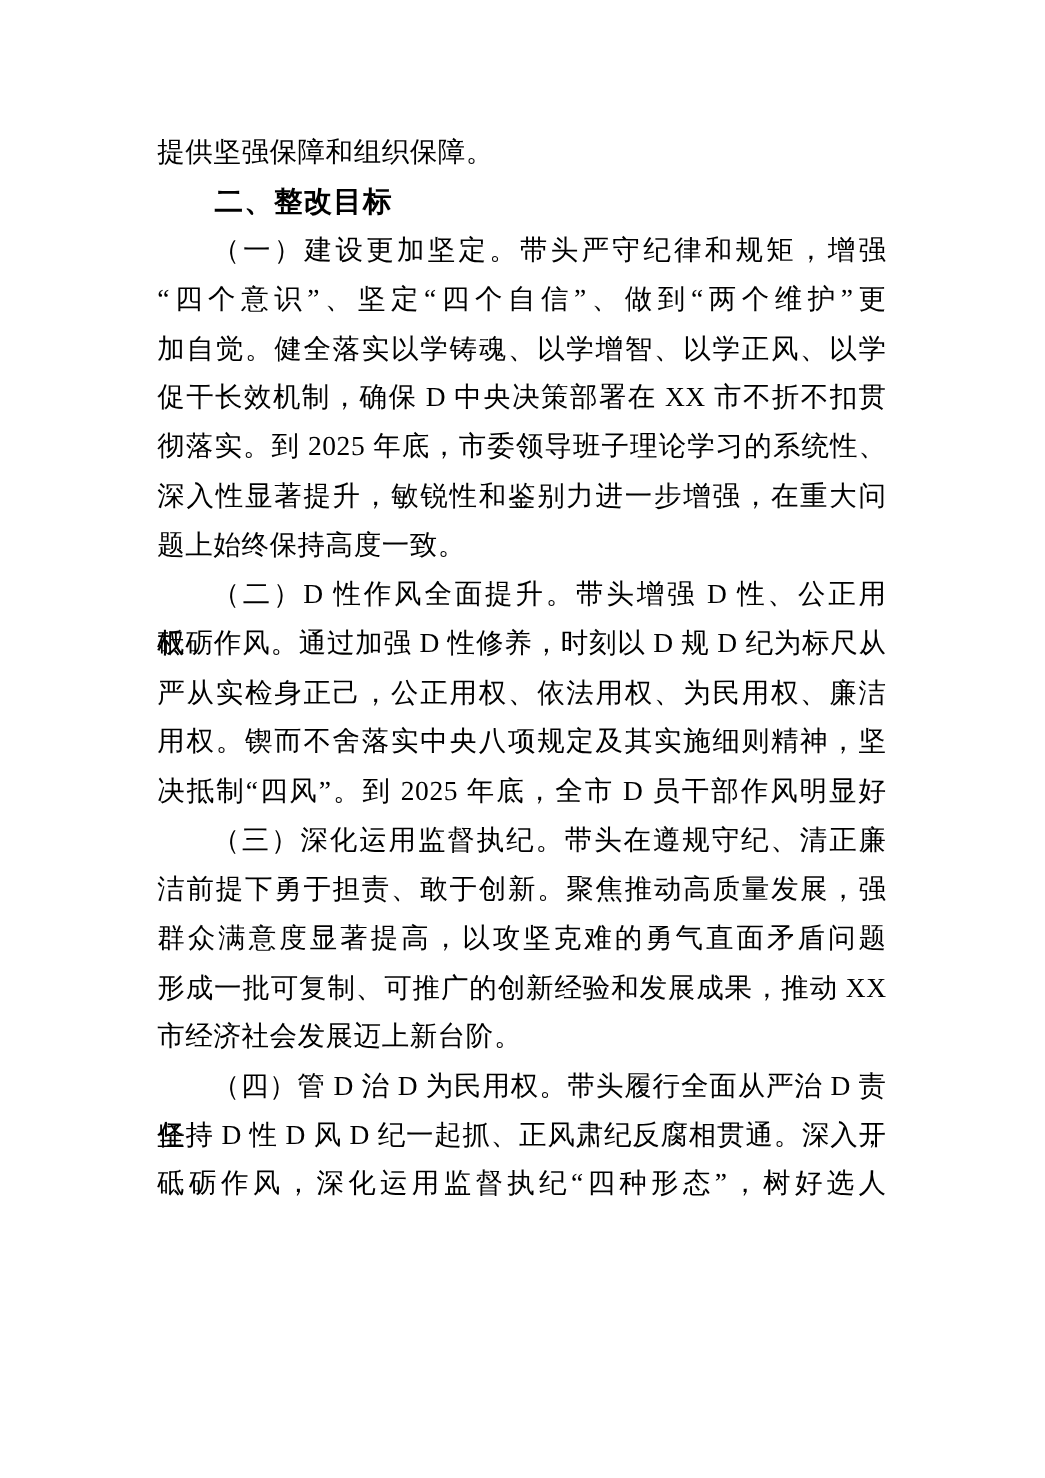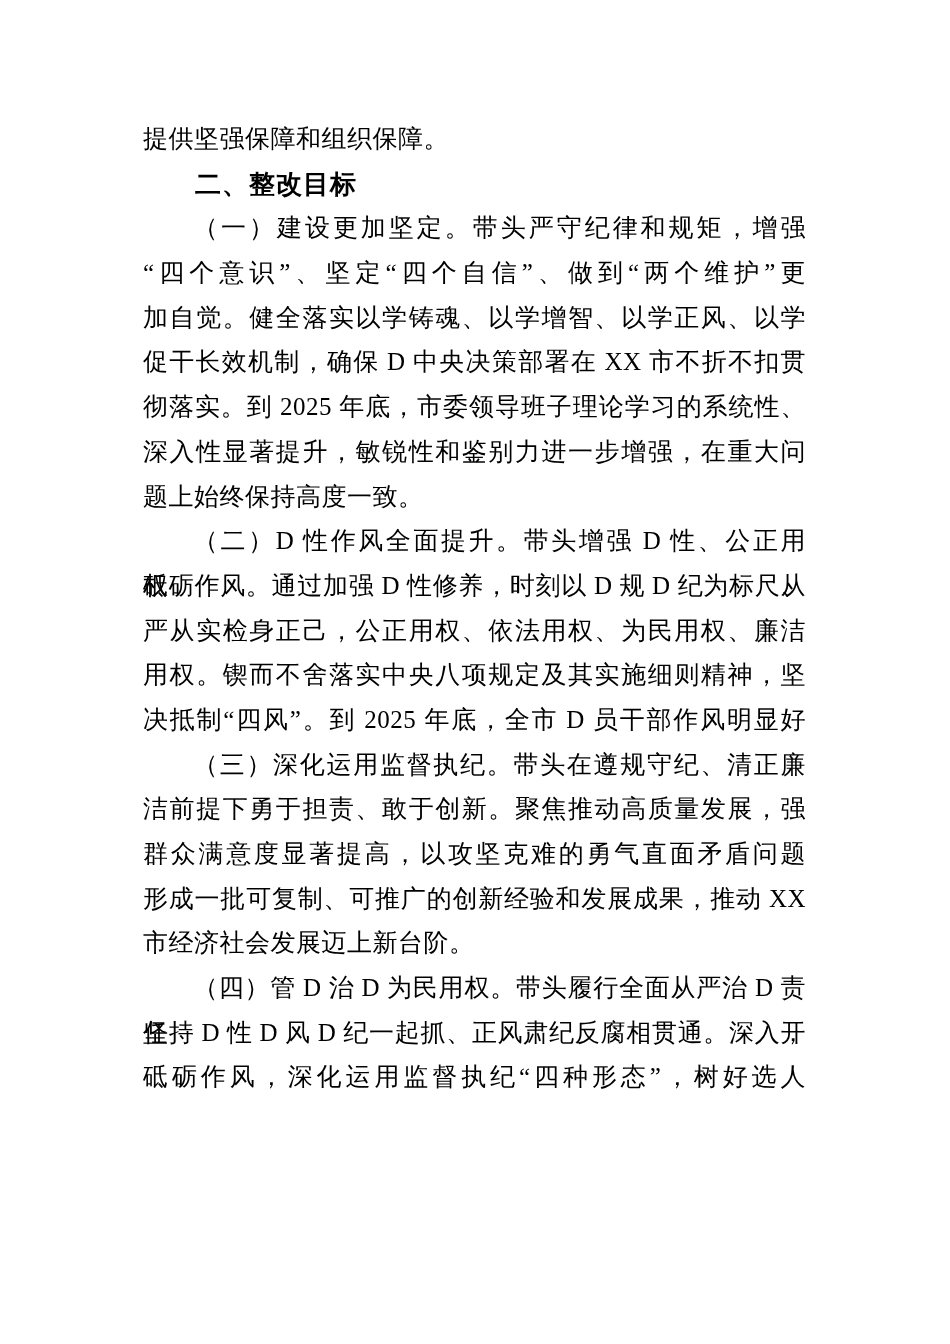--- a/index.html
+++ b/index.html
@@ -36,21 +36,21 @@
     text-align: left;
     text-align-last: left;
   }
   
   .ln-first {
     text-indent: 2em;
   }
   
   .ln-heading {
     text-indent: 2em;
-    font-family: Liberation Sans, sans-serif;
+    font-family: Liberation Serif, serif;
     font-weight: 700;
     font-size: 26px;
     text-align: left;
     text-align-last: left;
     letter-spacing: 1px;
   }
 </style>
 </head>
 <body>
 

